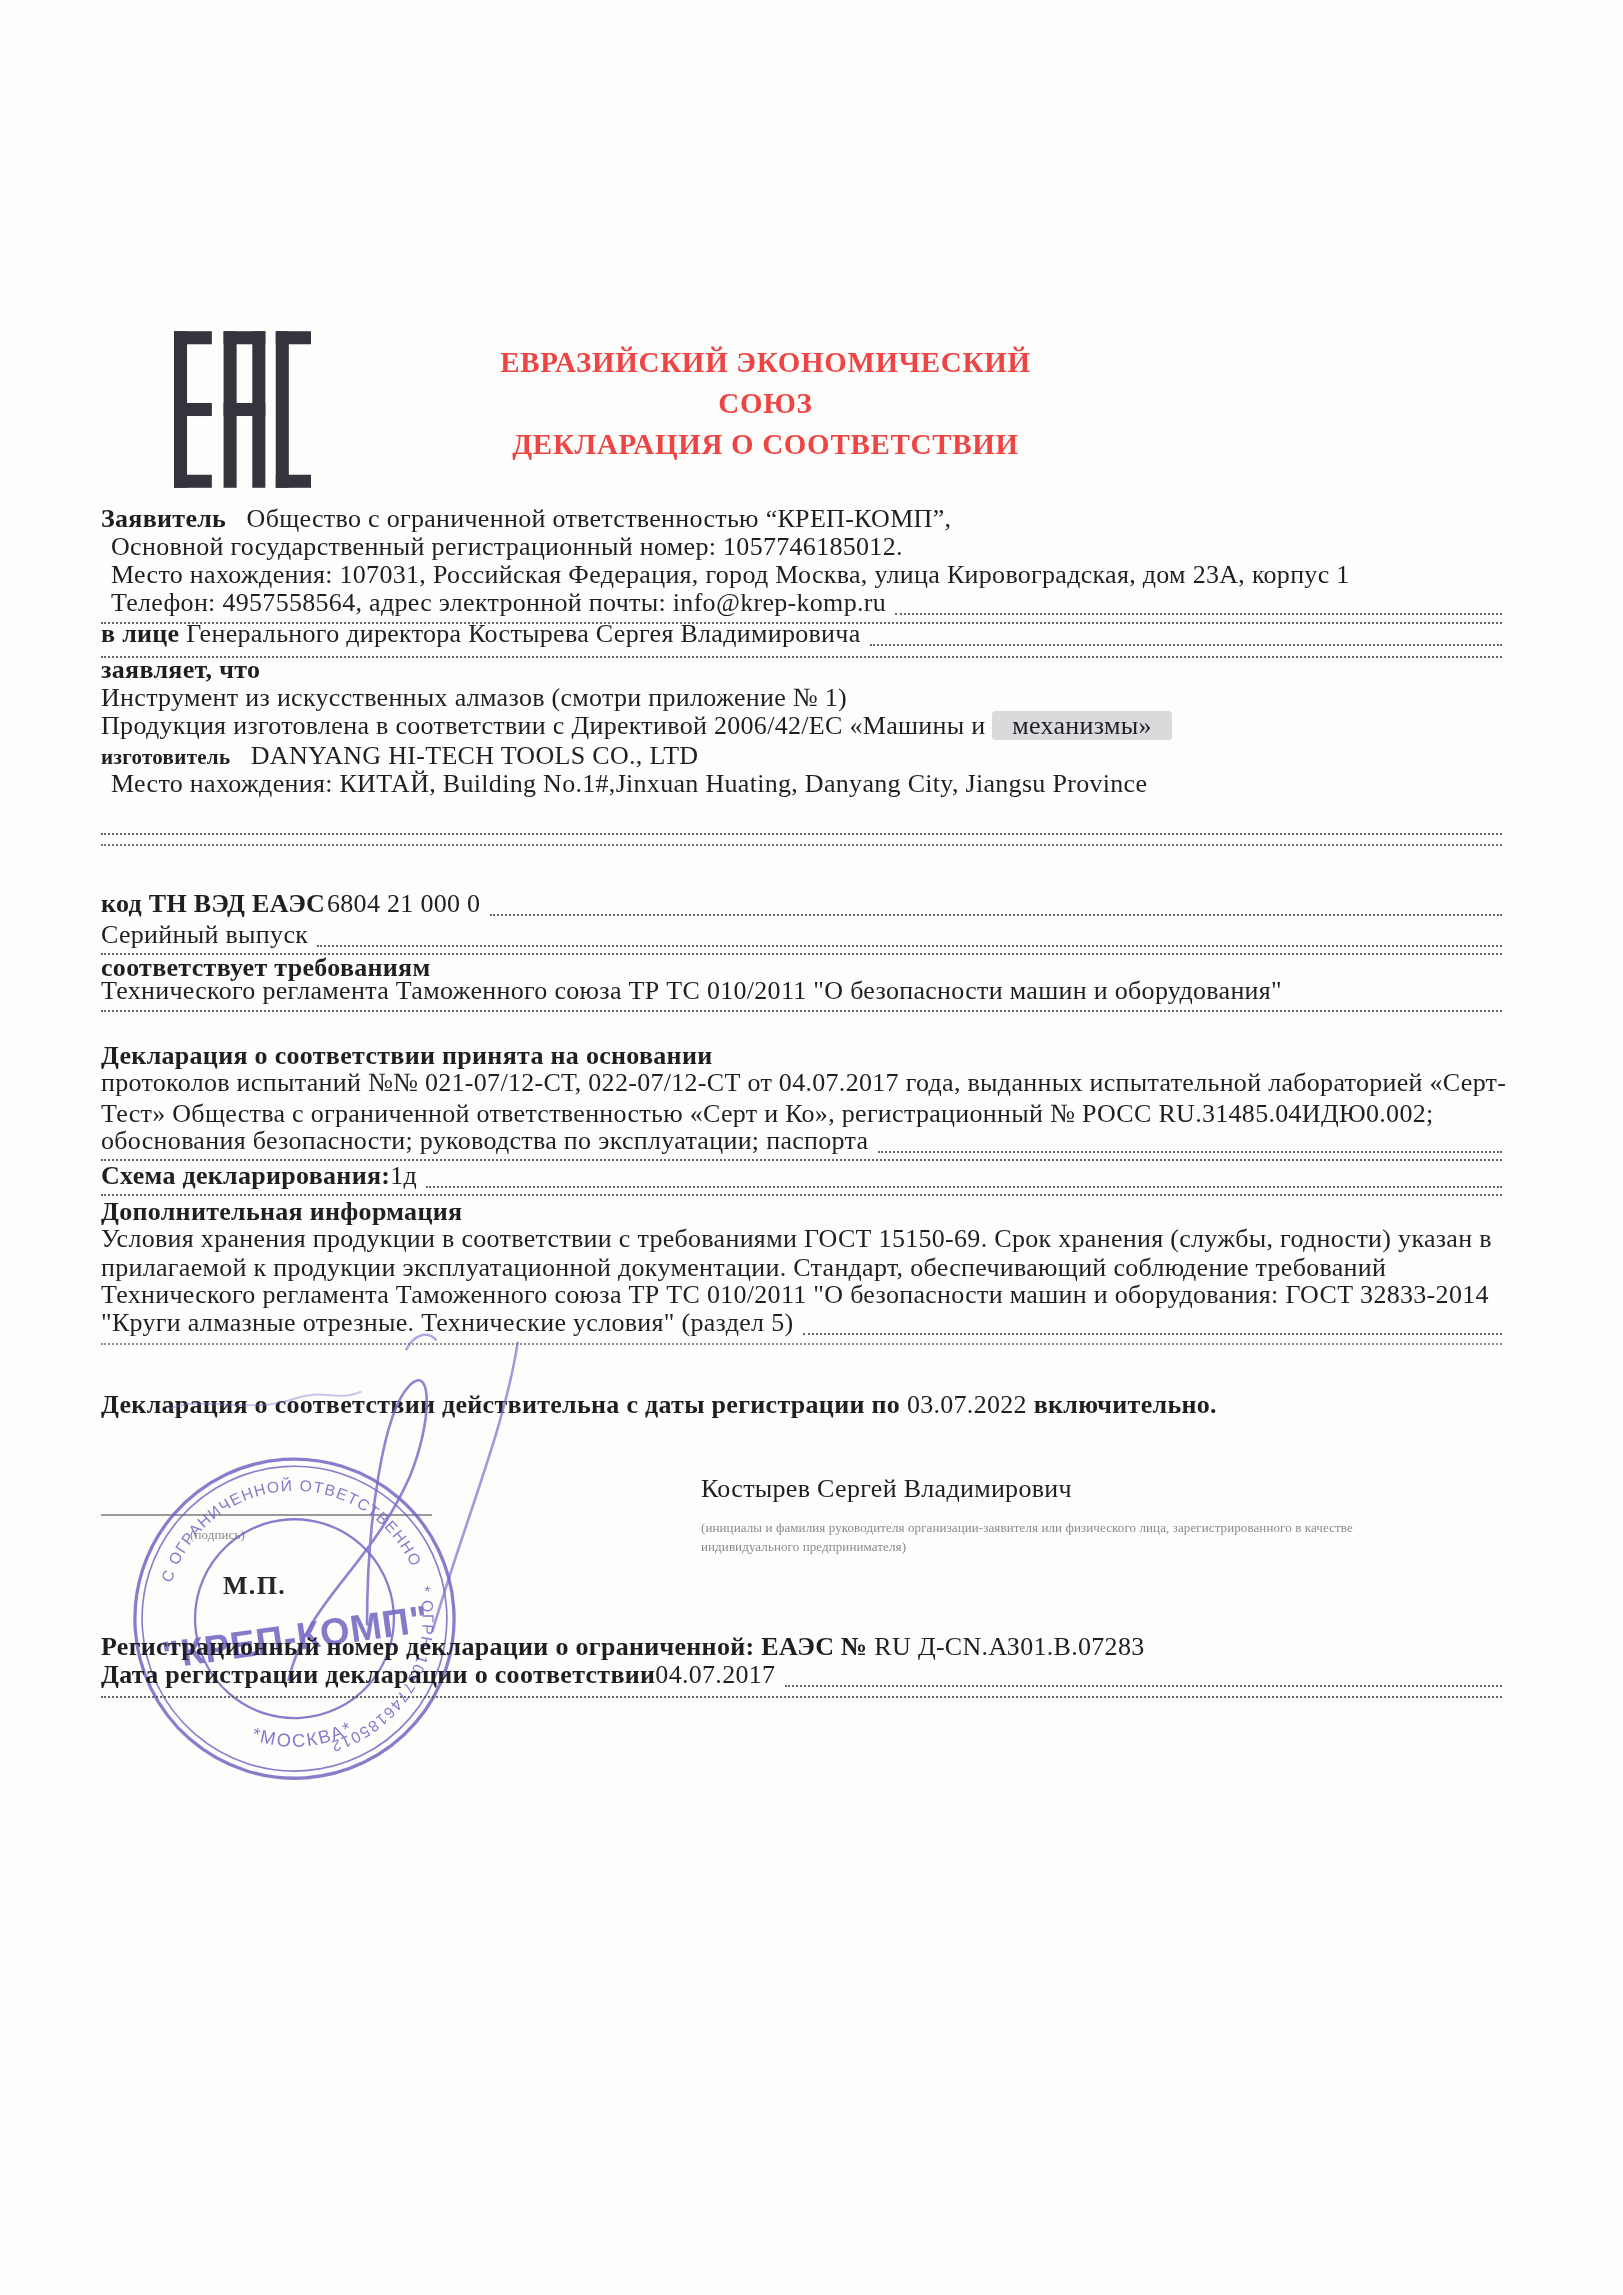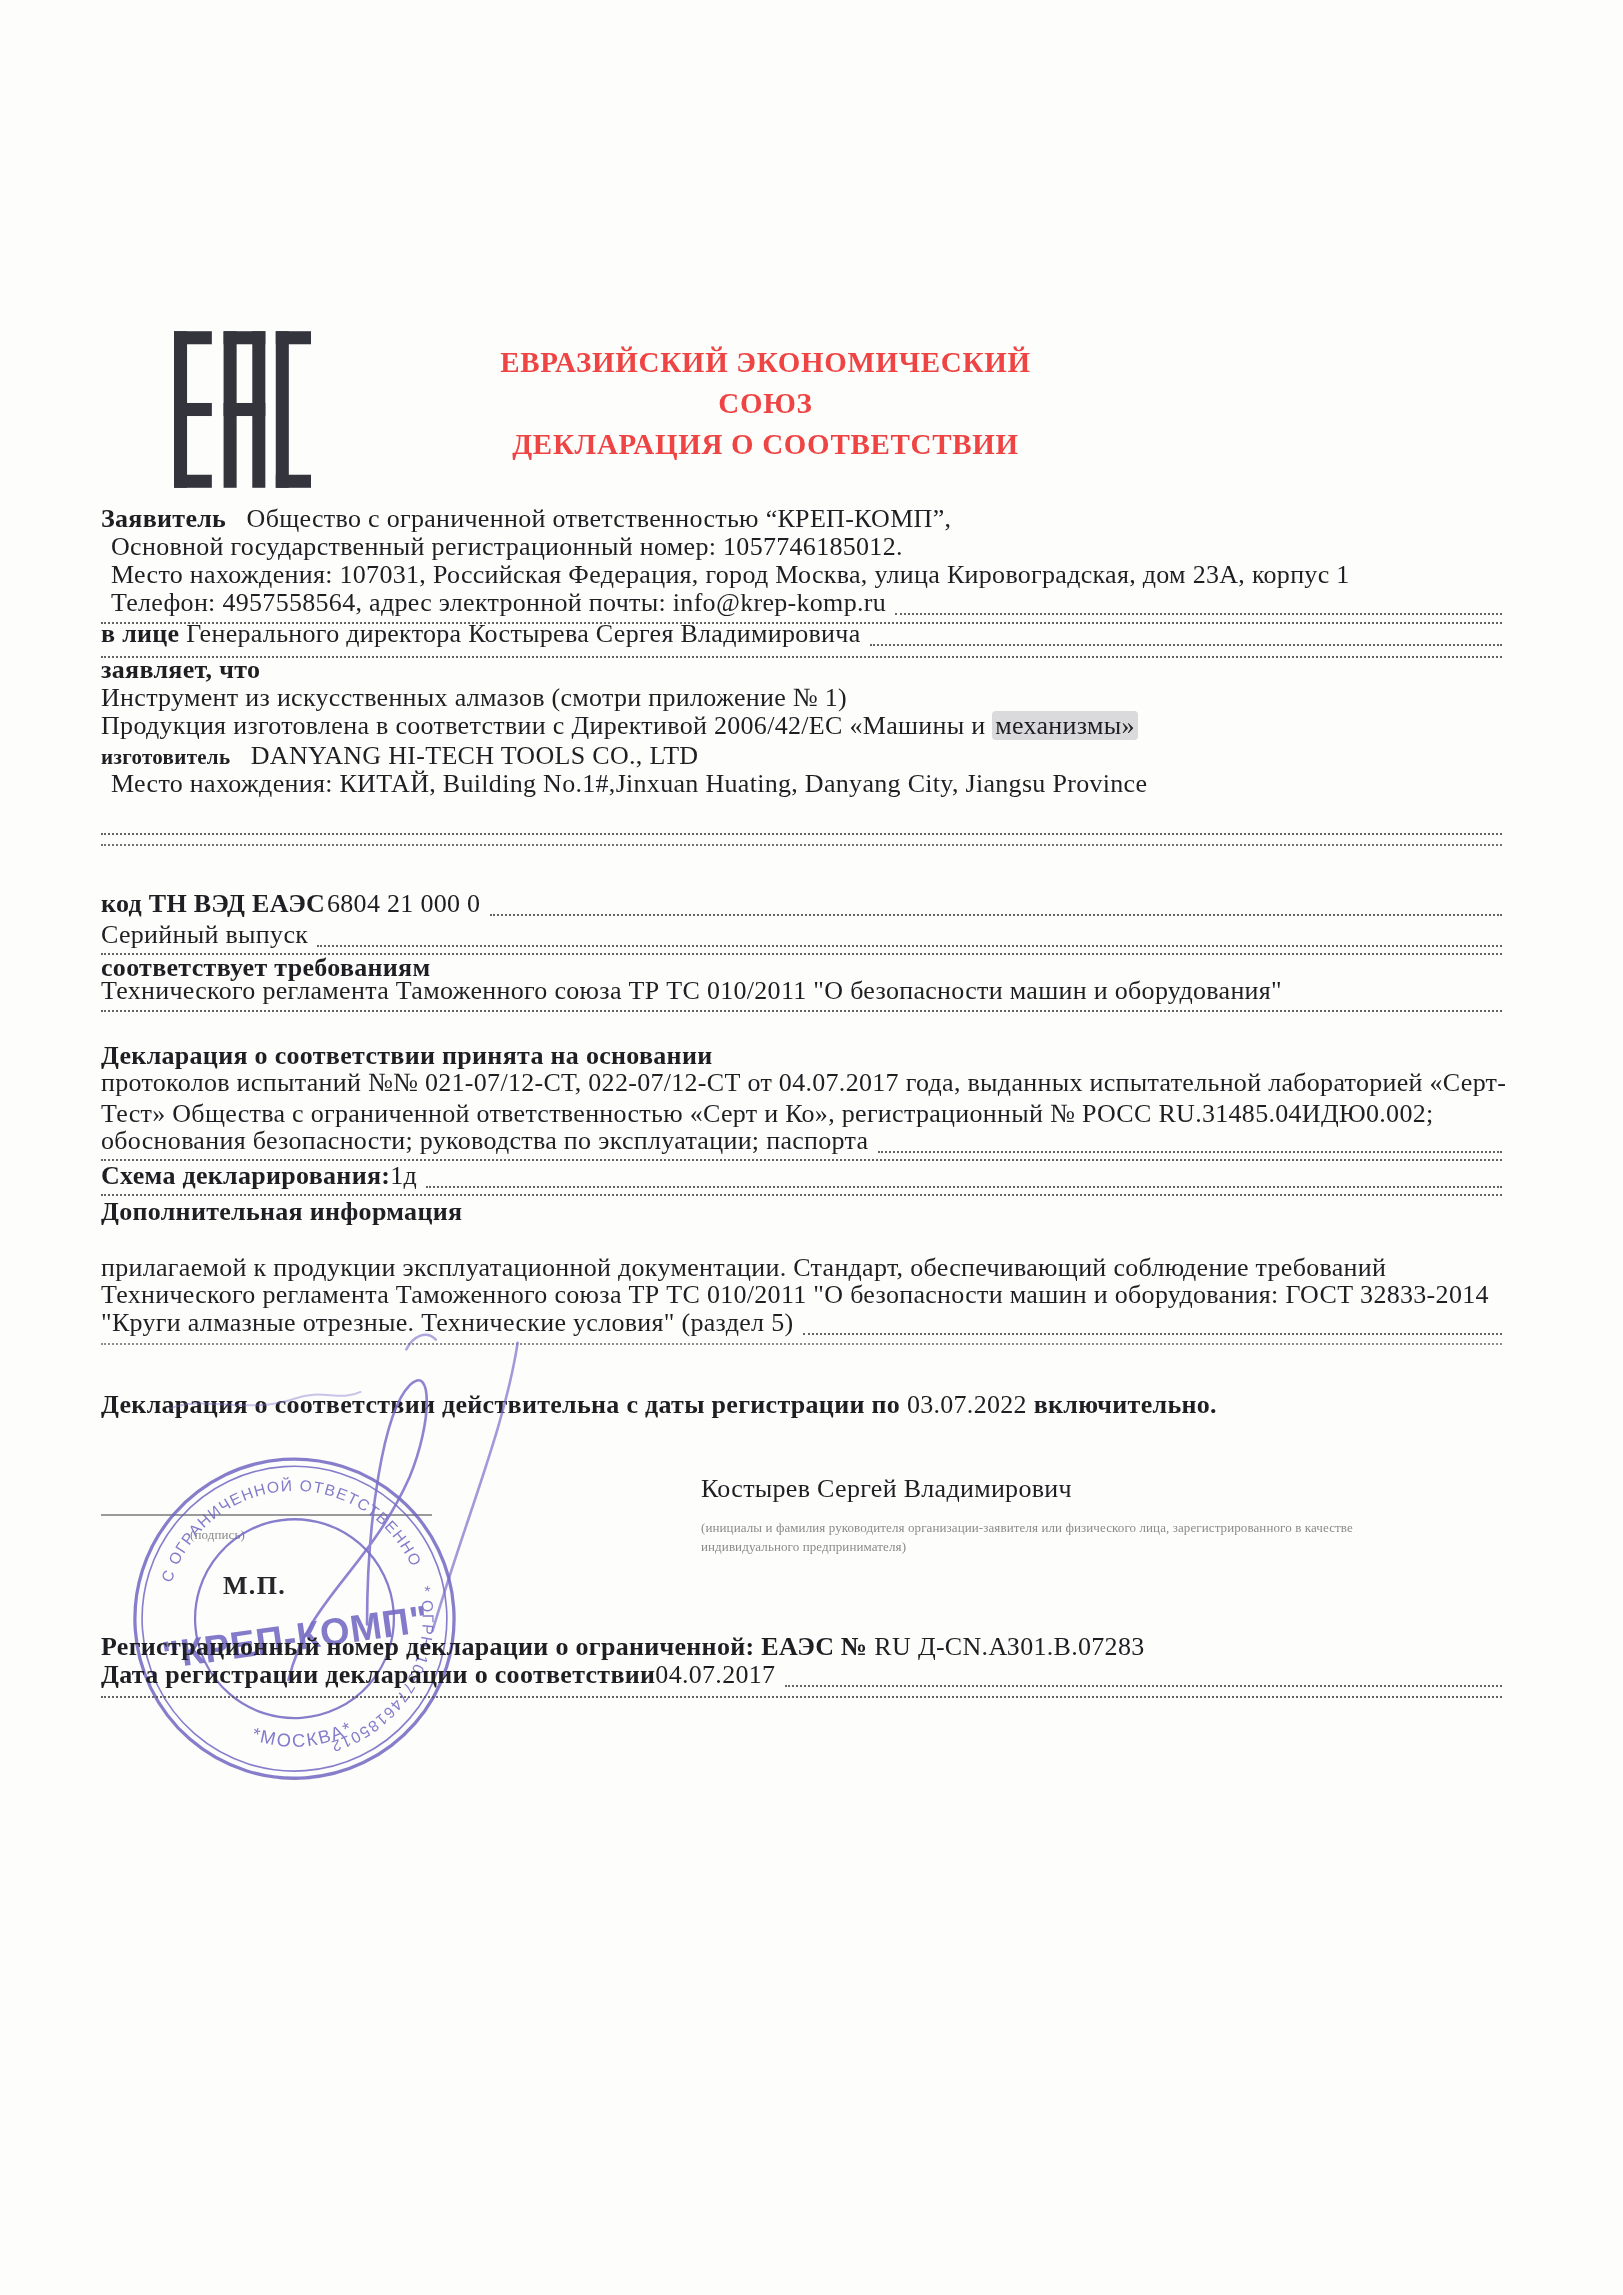--- a/index.html
+++ b/index.html
@@ -7,21 +7,21 @@
         font-family:"Liberation Serif","DejaVu Serif",serif;color:#1f1f23;}
   .line{position:absolute;left:101px;width:1401px;font-size:26px;letter-spacing:0.3px;white-space:nowrap;}
   .flex{display:flex;align-items:baseline;justify-content:flex-end;}
   .fill{flex:1 1 auto;border-bottom:2.6px dotted #4a4a4e;margin:0 0 3.3px 9.2px;align-self:flex-end;opacity:.85;}
   .rule{position:absolute;left:101px;width:1401px;height:0;border-top:2.6px dotted #4a4a4e;opacity:.85;}
   .rule.thin{border-top:2px dotted #5a5a5e;}
   .rule.gray{border-top:2.6px dotted #7b7b7e;}
   .b{font-weight:bold;}
   .title{position:absolute;left:340px;top:342px;width:851px;text-align:center;
          font-weight:bold;font-size:29px;line-height:41px;letter-spacing:0.7px;color:#ef4444;}
-  .smudge{background:rgba(130,130,140,.28);border-radius:3.9px;padding:0 3px;filter:blur(0.4px);}
+  .smudge{background:rgba(130,130,140,.28);border-radius:3.9px;padding:0 20px;filter:blur(0.4px);}
   .caption{position:absolute;font-size:13px;letter-spacing:0.1px;color:#8a8a8a;white-space:nowrap;}
   .sign-rule{position:absolute;left:101px;top:1514px;width:331px;height:0;border-top:2.6px solid #9a9a9a;}
   .mp{position:absolute;left:223px;top:1571px;font-size:26px;font-weight:bold;color:#26262b;letter-spacing:1.3px;}
   .name-line{position:absolute;left:701px;top:1474px;font-size:26px;letter-spacing:0.3px;}
   .stamp{position:absolute;left:131px;top:1447px;transform:rotate(-4deg);opacity:.92;}
   .signature-svg{position:absolute;left:151px;top:1323px;}
   .eac{position:absolute;left:174px;top:331px;}
 </style>
 </head>
 <body>
@@ -109,20 +109,21 @@
   </div>
   <div class="rule" style="top:1159px"></div>
   <div class="line flex" style="top:1161px">
     <span class="b">Схема декларирования:</span>
     <span> 1д</span>
     <span class="fill"></span>
   </div>
   <div class="rule" style="top:1194px"></div>
 
   <div class="line b" style="top:1197px">Дополнительная информация</div>
+  <div class="line" style="top:1224px">Условия хранения продукции в соответствии с требованиями ГОСТ 15150-69. Срок хранения (службы, годности) указан в</div>
   <div class="line" style="top:1253px">прилагаемой к продукции эксплуатационной документации. Стандарт, обеспечивающий соблюдение требований</div>
   <div class="line" style="top:1280px">Технического регламента Таможенного союза ТР ТС 010/2011 "О безопасности машин и оборудования: ГОСТ 32833-2014</div>
   <div class="line flex" style="top:1308px">
     <span>"Круги алмазные отрезные. Технические условия" (раздел 5)</span>
     <span class="fill"></span>
   </div>
   <div class="rule gray" style="top:1343px"></div>
 
   <div class="line" style="top:1390px">
     <span class="b">Декларация о соответствии действительна с даты регистрации по </span><span>03.07.2022</span><span class="b"> включительно.</span>

